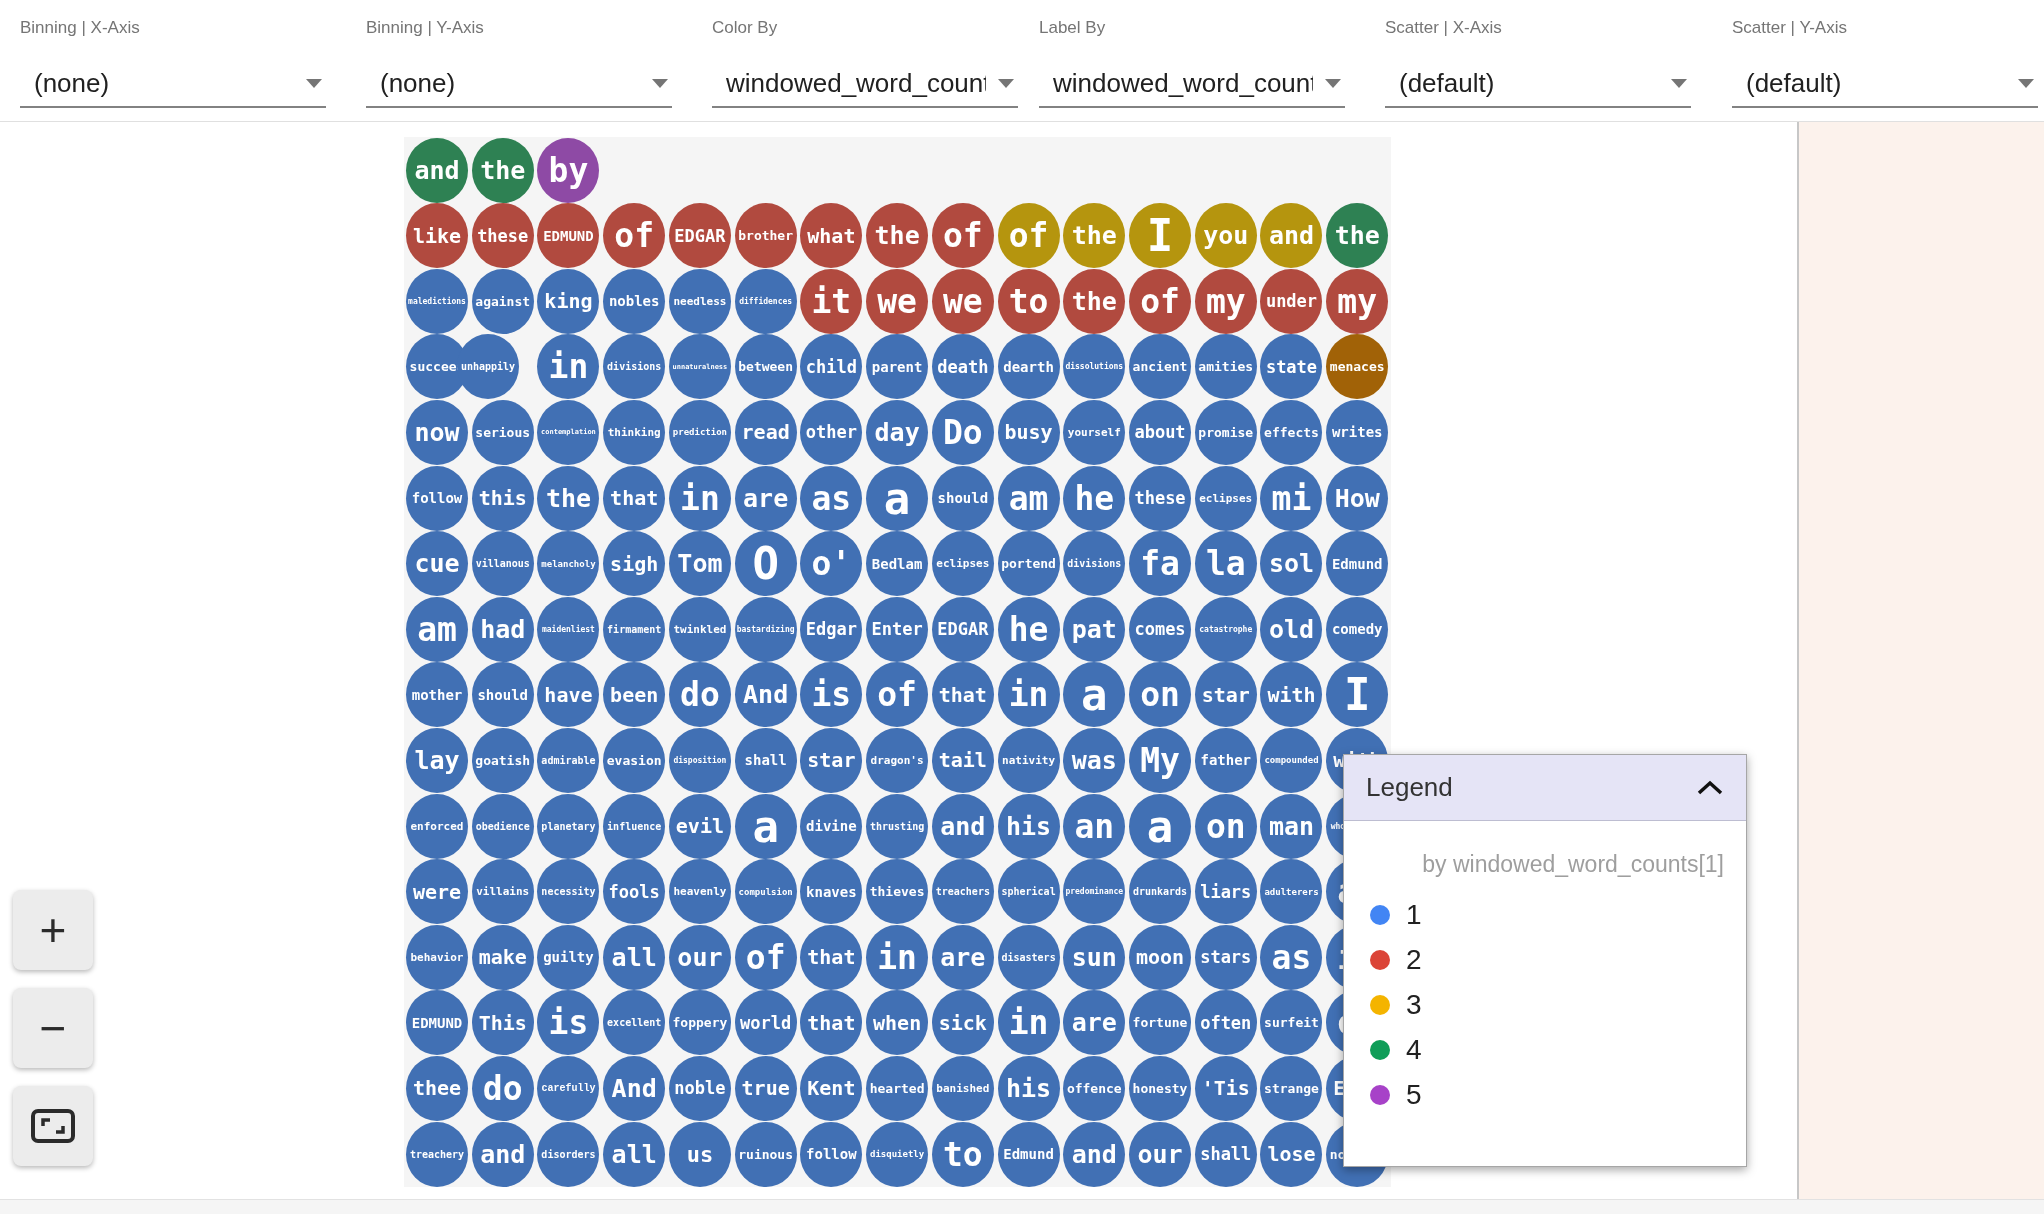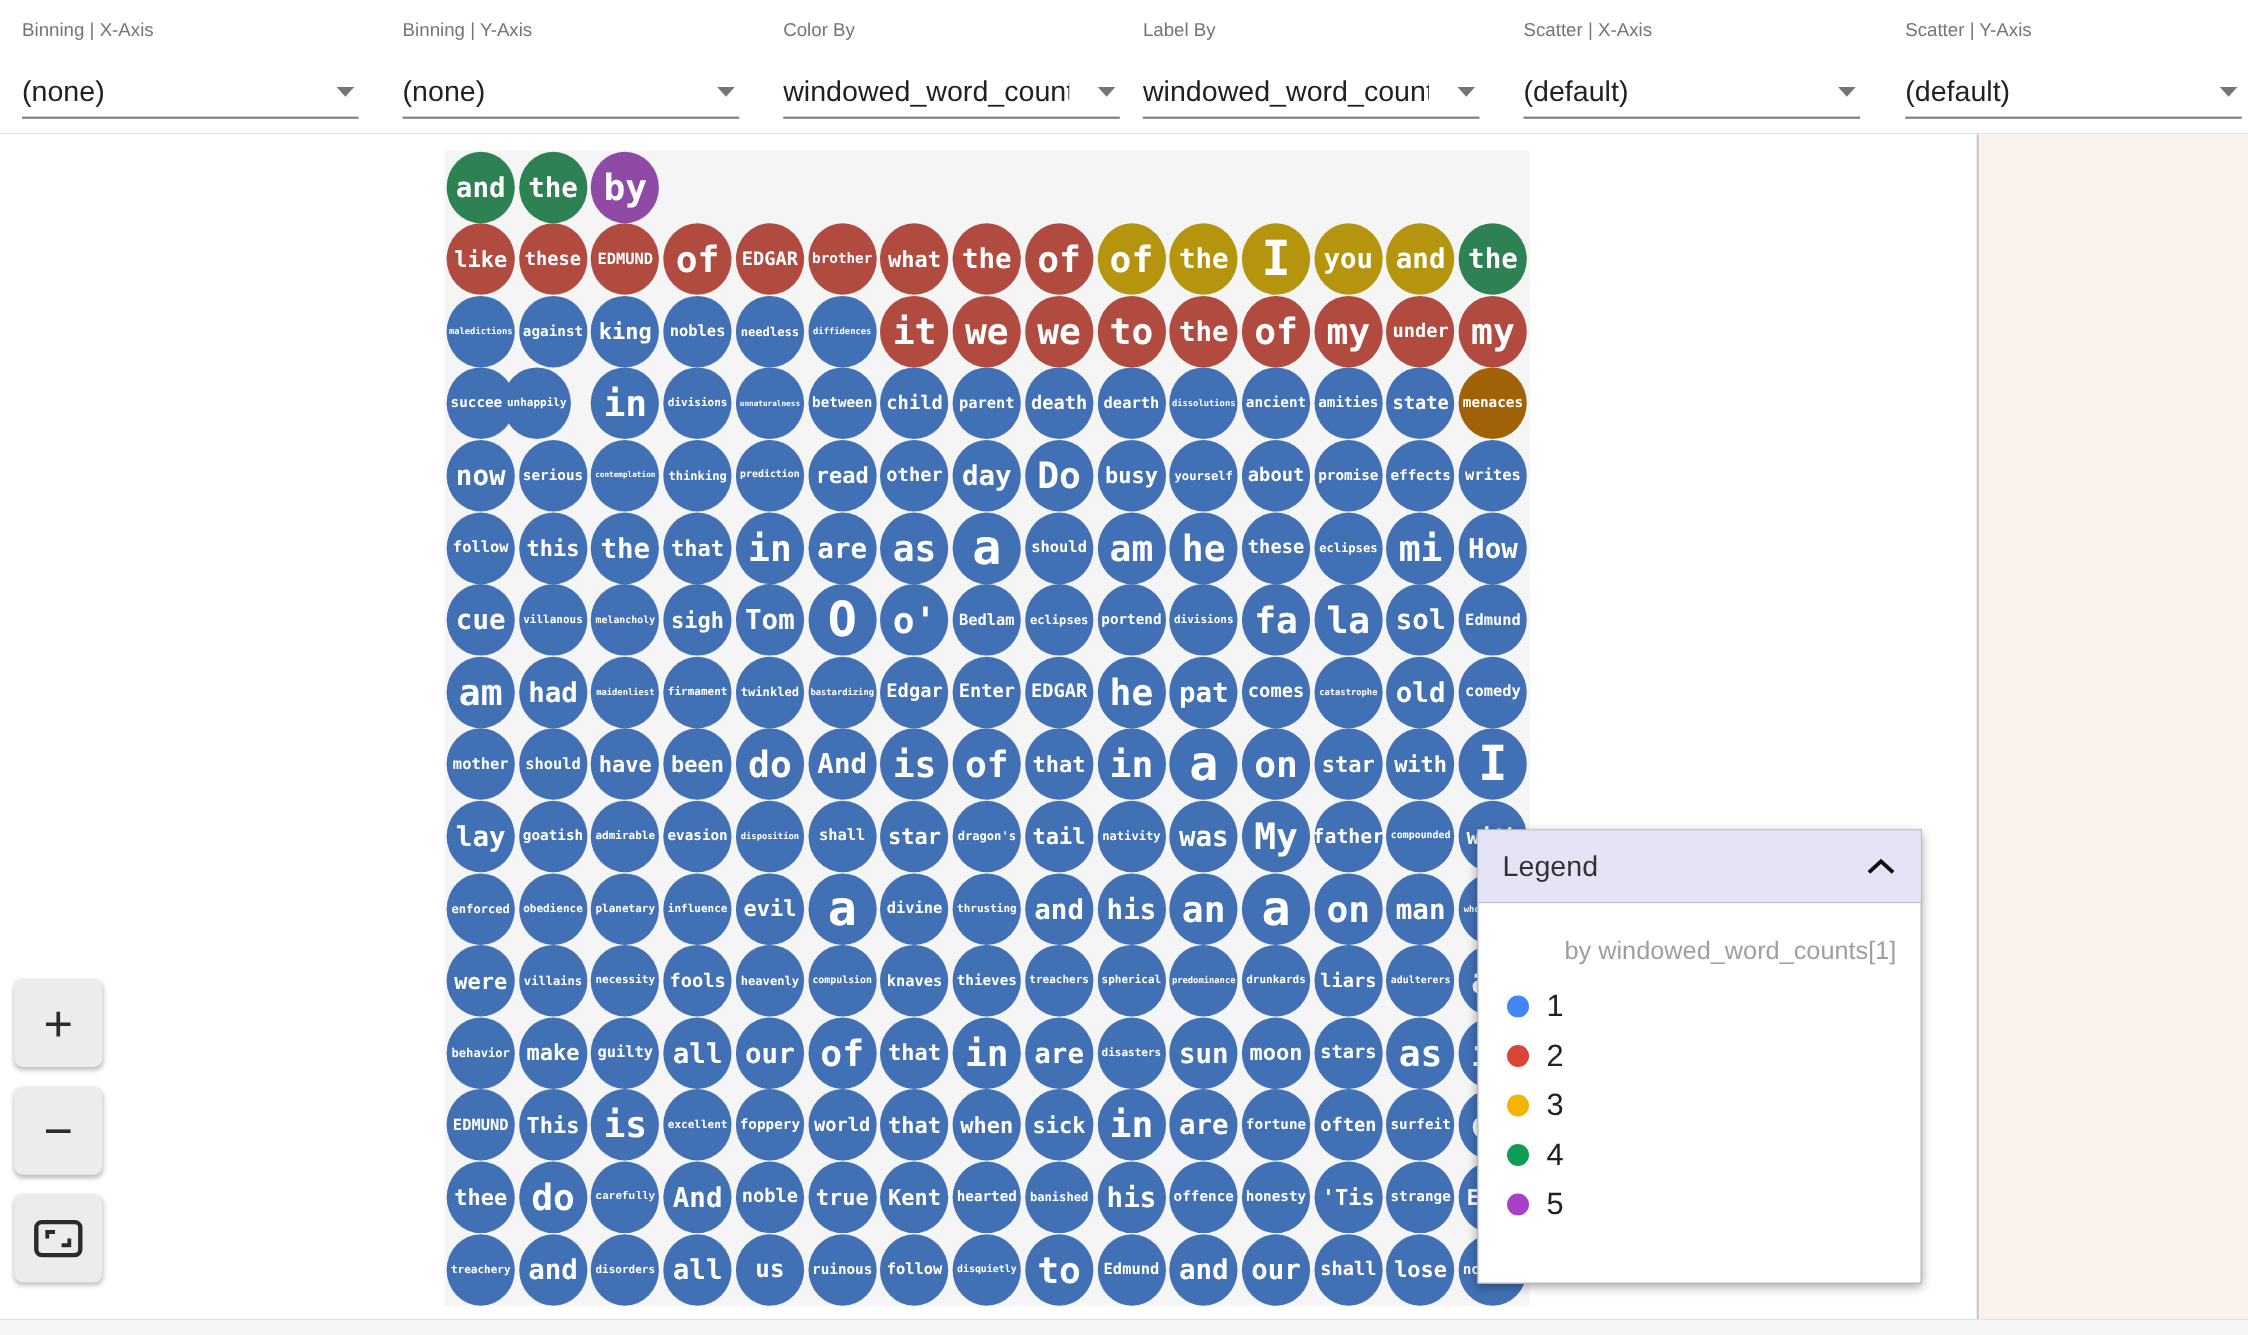--- a/index.html
+++ b/index.html
@@ -6,21 +6,21 @@
   body{
     width:2044px;height:1214px;position:relative;overflow:hidden;
     background:#ffffff;font-family:"Liberation Sans",sans-serif;
   }
   
   .toolbar{position:absolute;left:0;top:0;width:2044px;height:121px;background:#fff;border-bottom:1px solid #e0e0e0;}
   .dd{position:absolute;top:18px;width:306px;height:90px;cursor:pointer;}
   .dd .lbl{display:block;font-size:17px;line-height:20px;color:#757575;}
   .dd .valrow{position:absolute;left:0;right:0;bottom:0;height:46px;border-bottom:2px solid #828282;
     display:flex;align-items:center;justify-content:space-between;}
-  .dd .val{font-size:26px;color:#212121;white-space:nowrap;overflow:hidden;max-width:260px;}
+  .dd .val{font-size:26px;color:#212121;white-space:nowrap;overflow:hidden;max-width:260px;margin-left:14px;}
   .caret{width:0;height:0;border-left:8px solid transparent;border-right:8px solid transparent;
     border-top:9px solid #757575;margin-right:4px;flex:none;}
   
   .vdivider{position:absolute;left:1797px;top:122px;bottom:14px;width:2px;background:#c7c7c7;}
   .rightpanel{position:absolute;left:1799px;top:122px;right:0;bottom:14px;background:#fcf2ec;}
   .bottomstrip{position:absolute;left:0;right:0;bottom:0;height:14px;background:#f5f5f5;border-top:1px solid #e2e2e2;}
   
   .gridbg{position:absolute;left:404px;top:137px;width:987px;height:1050px;background:#f5f5f5;}
   .circle{position:absolute;width:62px;height:65px;border-radius:50%;
     display:flex;align-items:center;justify-content:center;z-index:1;cursor:pointer;}
@@ -496,21 +496,21 @@
     <div class="circle" style="left: 997.57px; top: 727.9px; background: rgb(65, 112, 180);">
       <span style="font-size: 11px;">nativity</span>
     </div>
     <div class="circle" style="left: 1063.3px; top: 727.9px; background: rgb(65, 112, 180);">
       <span style="font-size: 25px;">was</span>
     </div>
     <div class="circle" style="left: 1129.03px; top: 727.9px; background: rgb(65, 112, 180);">
       <span style="font-size: 33px;">My</span>
     </div>
     <div class="circle" style="left: 1194.76px; top: 727.9px; background: rgb(65, 112, 180);">
-      <span style="font-size: 18px; text-align: right;">father</span>
+      <span style="font-size: 14px; text-align: right;">father</span>
     </div>
     <div class="circle" style="left: 1260.49px; top: 727.9px; background: rgb(65, 112, 180);">
       <span style="font-size: 9px;">compounded</span>
     </div>
     <div class="circle" style="left: 1326.22px; top: 727.9px; background: rgb(65, 112, 180);">
       <span style="font-size: 20px;">with</span>
     </div>
     <div class="circle" style="left: 406px; top: 793.5px; background: rgb(65, 112, 180);">
       <span style="font-size: 11px;">enforced</span>
     </div>

